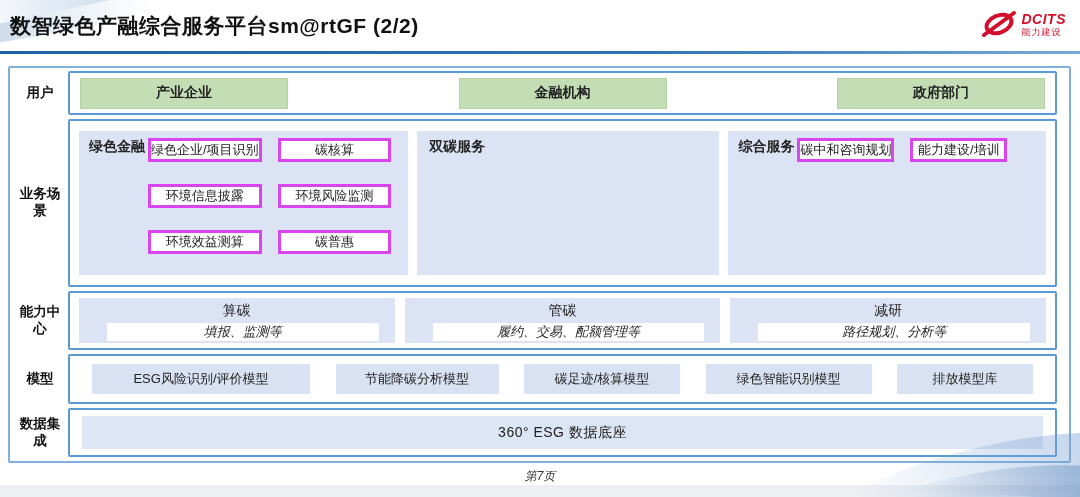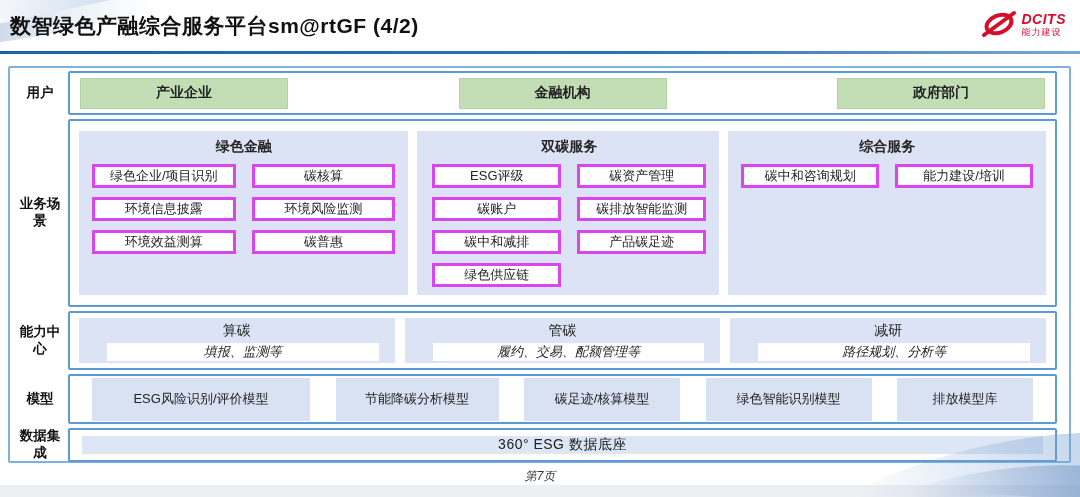--- a/index.html
+++ b/index.html
@@ -38,40 +38,40 @@
 
   
   .row-users { height:44px; }
   .users-box { display:flex; align-items:center; justify-content:space-between; padding:6px 10px; }
   .user-chip { width:208px; height:31px; background:#c3ddb5; border:1px solid #b2d3a2;
     display:flex; align-items:center; justify-content:center; font-size:14px; font-weight:bold; color:#222; }
 
   
   .row-scen { flex:1; }
   .scen-box { display:flex; gap:9px; padding:10px 9px; }
-  .panel { background:#dbe3f4; padding:7px 10px 8px; display:flex; flex-direction:column; }
+  .panel { background:#dbe3f4; padding:7px 10px 8px; display:flex; flex-direction:row; }
   .panel-1 { flex:1.06; } .panel-2 { flex:0.96;padding-left:12px; } .panel-3 { flex:1.02; }
   .panel-title { text-align:center; font-weight:bold; font-size:14px; color:#252525; margin-bottom:8px; }
   .panel-grid { display:grid; grid-template-columns:1fr 1fr; column-gap:16px; row-gap:9px; padding:0 3px; }
   .cell { background:#ffffff; border:3px solid #d946ef; height:24px; display:flex;
     align-items:center; justify-content:center; font-size:13px; color:#222; }
   .cell-empty { visibility:hidden; }
 
   
   .row-cap { height:59px; }
   .cap-box { display:flex; gap:10px; padding:5px 9px; }
   .cap-panel { flex:1; background:#dbe3f4; padding:4px 8px 6px; display:flex; flex-direction:column; }
   .cap-title { text-align:center; font-weight:normal; font-size:14px; color:#252525; }
   .cap-desc { margin-top:3px; flex:1; background:#fff; display:flex; align-items:center;
     justify-content:center; font-size:13px; font-style:italic; color:#222; margin-left:20px; margin-right:8px; }
 
   
   .row-models { height:50px; }
   .models-box { display:flex; align-items:center; justify-content:space-between; padding:8px 22px; }
-  .model-chip { background:#d9e2f3; height:43px; display:flex; align-items:center;
+  .model-chip { background:#d9e2f3; height:30px; display:flex; align-items:center;
     justify-content:center; font-size:13px; color:#222; }
   .m0{width:218px;} .m1{width:163px;} .m2{width:156px;} .m3{width:166px;} .m4{width:136px;}
 
   
   .row-data { height:49px; }
   .data-box { display:flex; padding:6px 12px; }
   .data-chip { flex:1; background:#dde6f4; display:flex; align-items:center; justify-content:center;
     font-size:14px; color:#222; letter-spacing:.5px; }
 
   
@@ -86,21 +86,21 @@
     background:linear-gradient(75deg, rgba(255,255,255,0) 40%, rgba(62,110,175,.55)); transform:rotate(-10deg); }
   .swoosh-br .s3 { right:-60px; bottom:-150px; width:380px; height:150px;
     background:linear-gradient(75deg, rgba(255,255,255,0) 45%, rgba(210,225,242,.9)); transform:rotate(-6deg); }
 </style>
 </head>
 <body>
 
 <div class="header">
   <div class="swoosh-tl"></div>
   <div class="swoosh-tl2"></div>
-  <div class="page-title">数智绿色产融综合服务平台sm@rtGF (4/2)</div>
+  <div class="page-title">数智绿色产融综合服务平台sm@rtGF (2/2)</div>
   <div class="logo">
     <svg class="logo-mark" viewBox="0 0 36 28">
       <g fill="none" stroke="#d40f2c" stroke-linecap="round">
         <ellipse cx="18" cy="14" rx="13" ry="8.5" stroke-width="4" transform="rotate(-22 18 14)"></ellipse>
         <path d="M3 25 L33 3" stroke-width="4"></path>
       </g>
     </svg>
     <div class="logo-text">
       <span class="logo-brand">DCITS</span>
       <span class="logo-co">能力建设</span>
@@ -135,30 +135,20 @@
           <div class="cell">碳核算</div>
           <div class="cell">环境信息披露</div>
           <div class="cell">环境风险监测</div>
           <div class="cell">环境效益测算</div>
           <div class="cell">碳普惠</div>
         </div>
       </div>
 
       <div class="panel panel-2">
         <div class="panel-title">双碳服务</div>
-        <div class="panel-grid">
-          <div class="cell">ESG评级</div>
-          <div class="cell">碳资产管理</div>
-          <div class="cell">碳账户</div>
-          <div class="cell">碳排放智能监测</div>
-          <div class="cell">碳中和减排</div>
-          <div class="cell">产品碳足迹</div>
-          <div class="cell">绿色供应链</div>
-          <div class="cell cell-empty"></div>
-        </div>
       </div>
 
       <div class="panel panel-3">
         <div class="panel-title">综合服务</div>
         <div class="panel-grid">
           <div class="cell">碳中和咨询规划</div>
           <div class="cell">能力建设/培训</div>
         </div>
       </div>
 

